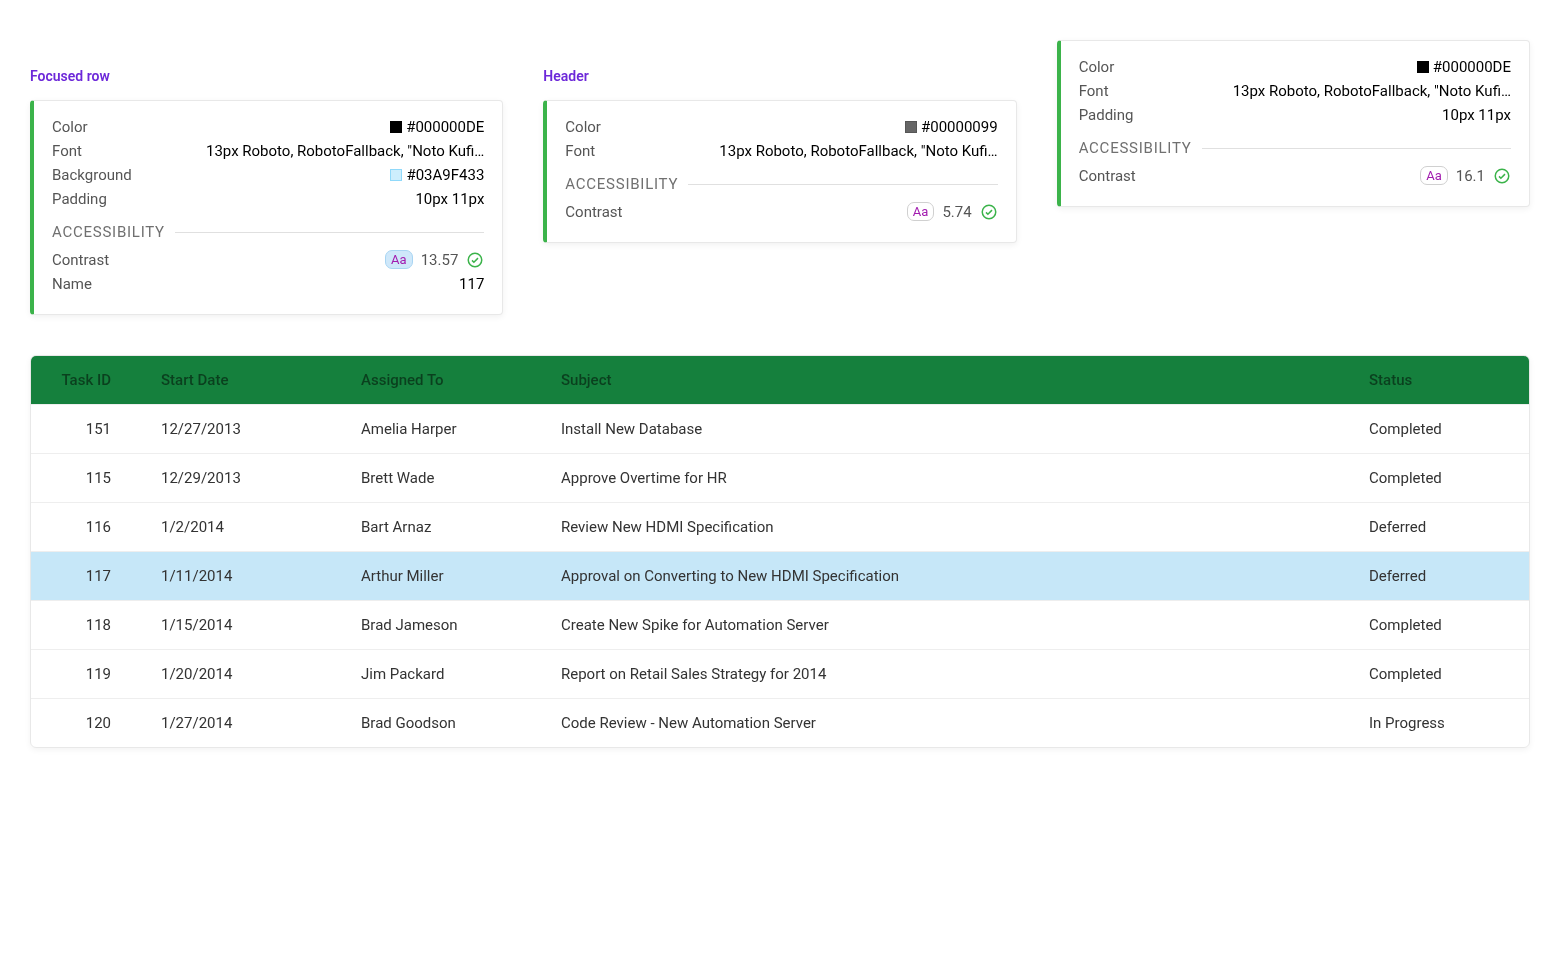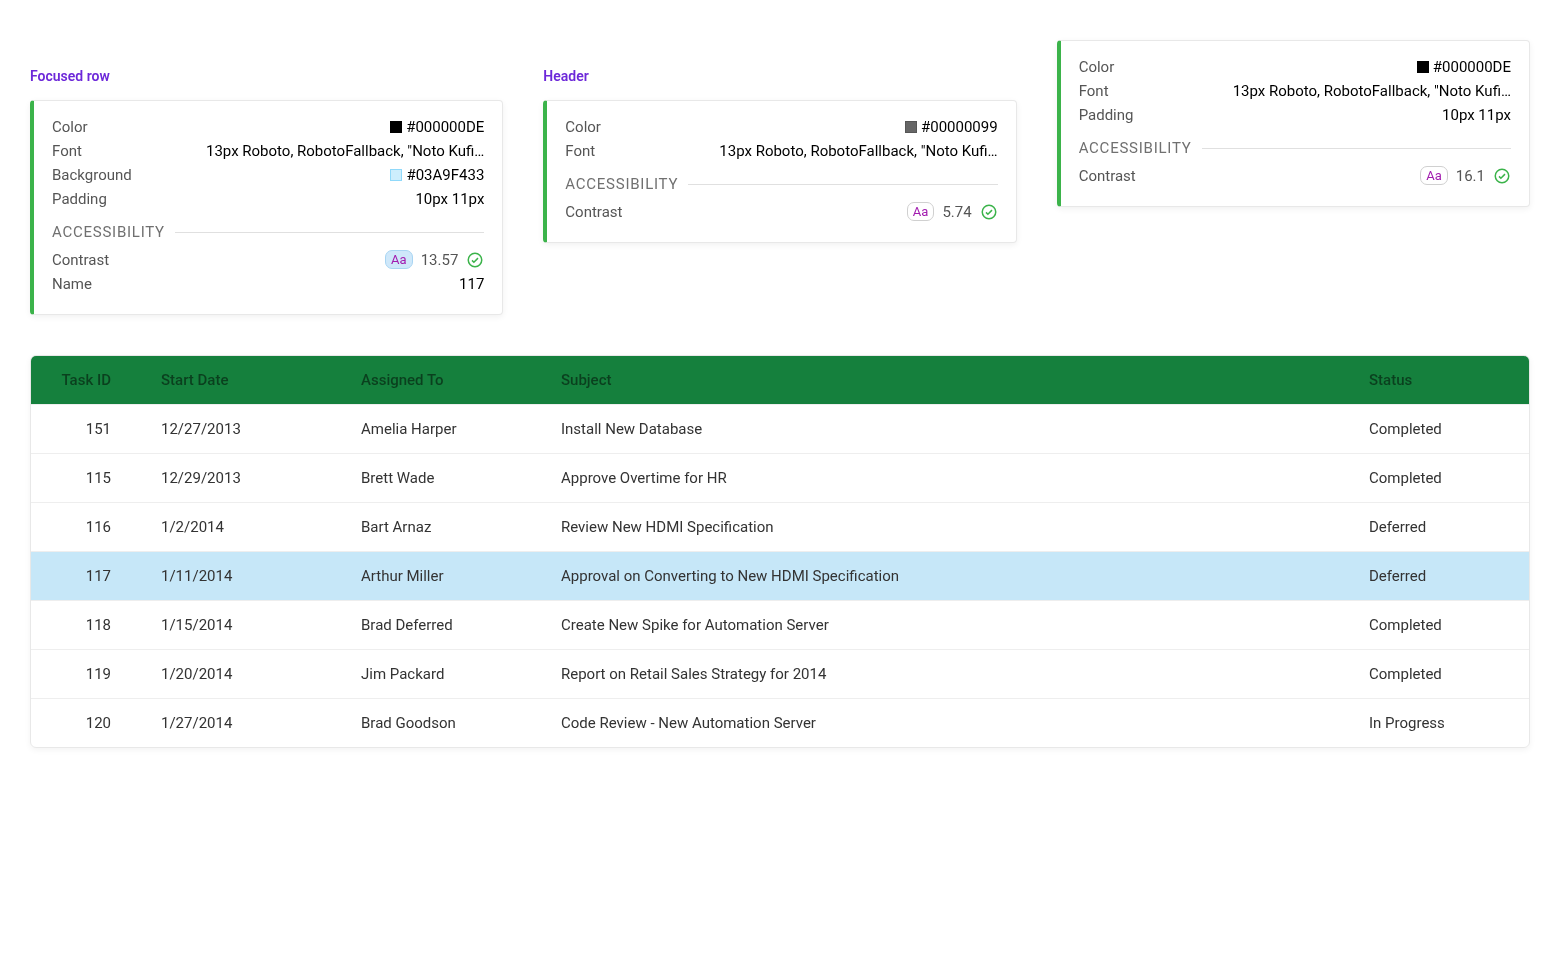--- a/index.html
+++ b/index.html
@@ -278,21 +278,21 @@
         <tr class="focused">
           <td class="col-id">117</td>
           <td class="col-date">1/11/2014</td>
           <td class="col-assigned">Arthur Miller</td>
           <td>Approval on Converting to New HDMI Specification</td>
           <td class="col-status">Deferred</td>
         </tr>
         <tr>
           <td class="col-id">118</td>
           <td class="col-date">1/15/2014</td>
-          <td class="col-assigned">Brad Deferred</td>
+          <td class="col-assigned">Brad Jameson</td>
           <td>Create New Spike for Automation Server</td>
           <td class="col-status">Completed</td>
         </tr>
         <tr>
           <td class="col-id">119</td>
           <td class="col-date">1/20/2014</td>
           <td class="col-assigned">Jim Packard</td>
           <td>Report on Retail Sales Strategy for 2014</td>
           <td class="col-status">Completed</td>
         </tr>

